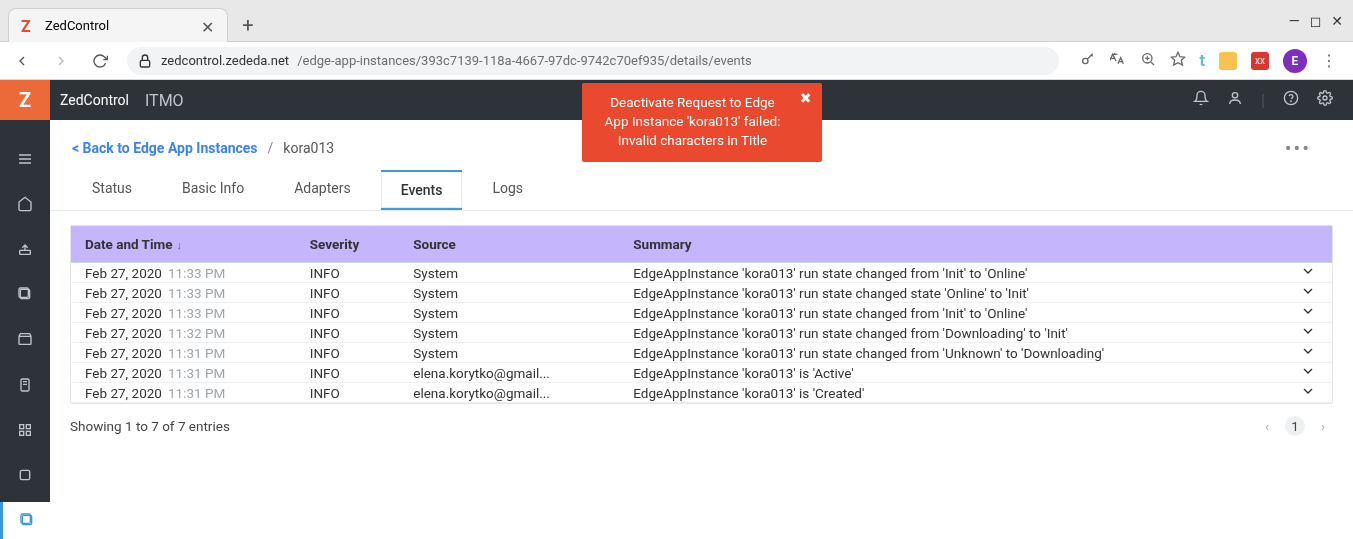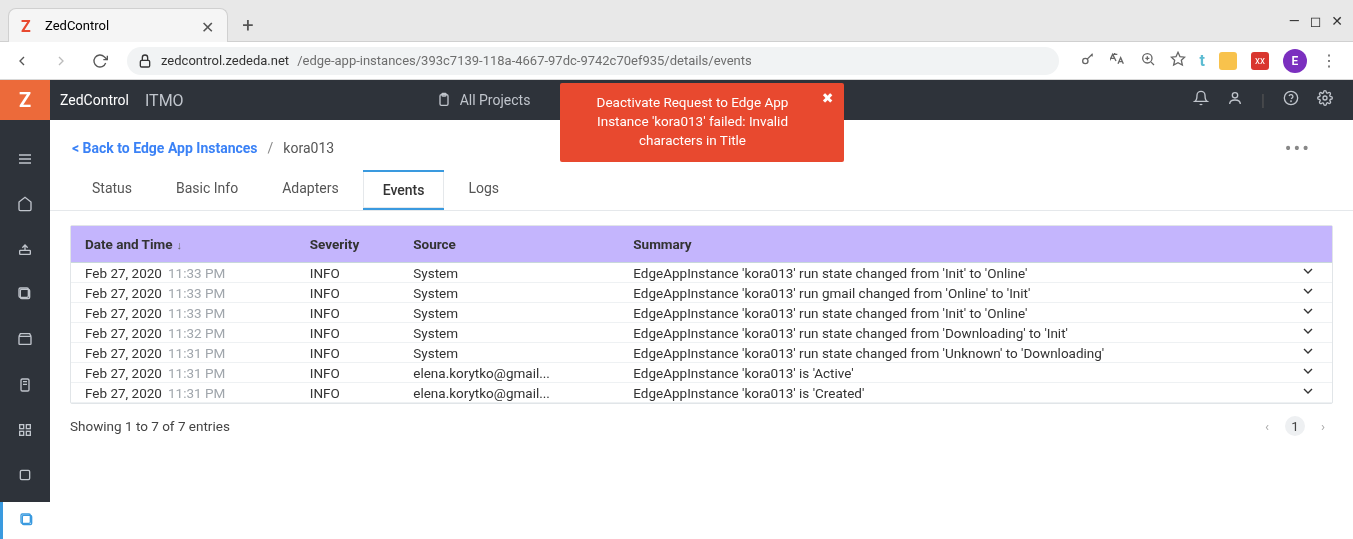--- a/index.html
+++ b/index.html
@@ -43,40 +43,40 @@
   .side-rail .rail-item.rail-active { background:#fff; color:#3a9adf; border-left: 3px solid #3a9adf; }
 
   .content { flex:1; background:#fff; padding-top:40px; position:relative; overflow:hidden; }
   .breadcrumb-row { display:flex; align-items:center; padding: 16px 22px 10px; font-size: 14px; gap:10px; }
   .breadcrumb-back { color:#3b82f6; font-weight:700; cursor:pointer; }
   .breadcrumb-sep { color:#888; }
   .breadcrumb-current { color:#555; }
   .breadcrumb-spacer { flex:1; }
   .more-dots { color:#888; font-size:20px; letter-spacing:2px; cursor:pointer; padding-right: 20px;}
 
-  .tabs-row { display:flex; padding: 0 22px; border-bottom:1px solid #e5e8eb; gap:4px;text-align:center; }
+  .tabs-row { display:flex; padding: 0 22px; border-bottom:1px solid #e5e8eb; gap:10px;text-align:center; }
   .tab-item { padding: 10px 20px; font-size:14px; color:#555; cursor:pointer; }
   .tab-item.tab-active { color:#333; border-bottom:2px solid #3a9adf; background:#fff; font-weight:500; box-shadow: 0 -1px 0 #e5e8eb inset, 1px 0 0 #e5e8eb inset, -1px 0 0 #e5e8eb inset; border-top:2px solid #3a9adf; }
 
   .table-wrap { margin: 14px 20px 0; border:1px solid #e1e5e8; border-radius:2px; }
   table { width:100%; border-collapse:collapse; font-size:13.5px; }
   thead th { background:#c4b5fd; text-align:left; padding:10px 14px; font-weight:700; color:#333; border-bottom:1px solid #c8d8da; }
   thead th:last-child { width:40px; }
   tbody td { padding:0 14px; border-bottom:1px solid #eef1f3; color:#333; }
   tbody td.time-cell span.time { color:#a0a6ac; margin-left:6px; }
   .expand-cell { text-align:right; padding-right:16px; cursor:pointer; color:#333; }
   .sort-ind { font-size:11px; color:#666; margin-left:4px; }
 
   .table-footer { display:flex; align-items:center; padding:12px 20px; font-size:13.5px; color:#444; }
   .pager { display:flex; gap:8px; align-items:center; }
   .pager span { width:20px;height:20px;display:inline-flex;align-items:center;justify-content:center;color:#aaa; }
   .pager .pg-current { background:#eef0f2; border-radius:50%; color:#444; }
 
   
-  .toast { position:absolute; top:3px; left:50%; transform:translateX(-50%); background:#e8492f; color:#fff; padding:10px 34px 12px 16px; font-size:13.5px; text-align:center; border-radius:2px; z-index:20; line-height:1.4; width: 284px;}
+  .toast { position:absolute; top:3px; left:50%; transform:translateX(-50%); background:#e8492f; color:#fff; padding:10px 34px 12px 16px; font-size:13.5px; text-align:center; border-radius:2px; z-index:20; line-height:1.4; width: 240px;}
   .toast .toast-close { position:absolute; top:6px; right:10px; cursor:pointer; font-size:14px; }
 
   svg.icon { width:16px;height:16px;stroke:currentColor;fill:none;stroke-width:2; }
 </style>
 </head>
 <body>
 
 <div class="browser-titlebar">
   <div class="tab">
     <span class="favicon">Z</span>
@@ -138,27 +138,20 @@
     <span class="ext-square" style="background:#d9362f">xx</span>
     <span class="avatar">E</span>
     <span>⋮</span>
   </div>
 </div>
 
 <div class="app-topbar">
   <div class="brand">Z</div>
   <span class="brand-name">ZedControl</span>
   <span class="org-name">ITMO</span>
-  <div class="topbar-link">
-    <svg class="icon" viewBox="0 0 24 24">
-        <rect x="6" y="4" width="12" height="16" rx="2"></rect>
-        <rect x="9" y="2" width="6" height="4" rx="1"></rect>
-      </svg>
-    <span>All Projects</span>
-  </div>
   <div class="topbar-spacer"></div>
   <div class="topbar-icons">
     <span><svg class="icon" viewBox="0 0 24 24">
           <path d="M18 8a6 6 0 0 0-12 0c0 7-3 9-3 9h18s-3-2-3-9"></path>
           <path d="M13.73 21a2 2 0 0 1-3.46 0"></path>
         </svg></span>
     <span><svg class="icon" viewBox="0 0 24 24">
           <circle cx="12" cy="8" r="4"></circle>
           <path d="M4 21c0-4 4-6 8-6s8 2 8 6"></path>
         </svg></span>
@@ -273,21 +266,21 @@
               <td>System</td>
               <td>EdgeAppInstance 'kora013' run state changed from 'Init' to 'Online'</td>
               <td class="expand-cell"><svg class="icon" viewBox="0 0 24 24">
                   <path d="M6 9l6 6 6-6"></path>
                 </svg></td>
             </tr>
             <tr>
               <td class="time-cell">Feb 27, 2020<span class="time">11:33 PM</span></td>
               <td>INFO</td>
               <td>System</td>
-              <td>EdgeAppInstance 'kora013' run gmail changed from 'Online' to 'Init'</td>
+              <td>EdgeAppInstance 'kora013' run state changed state 'Online' to 'Init'</td>
               <td class="expand-cell"><svg class="icon" viewBox="0 0 24 24">
                   <path d="M6 9l6 6 6-6"></path>
                 </svg></td>
             </tr>
             <tr>
               <td class="time-cell">Feb 27, 2020<span class="time">11:33 PM</span></td>
               <td>INFO</td>
               <td>System</td>
               <td>EdgeAppInstance 'kora013' run state changed from 'Init' to 'Online'</td>
               <td class="expand-cell"><svg class="icon" viewBox="0 0 24 24">

